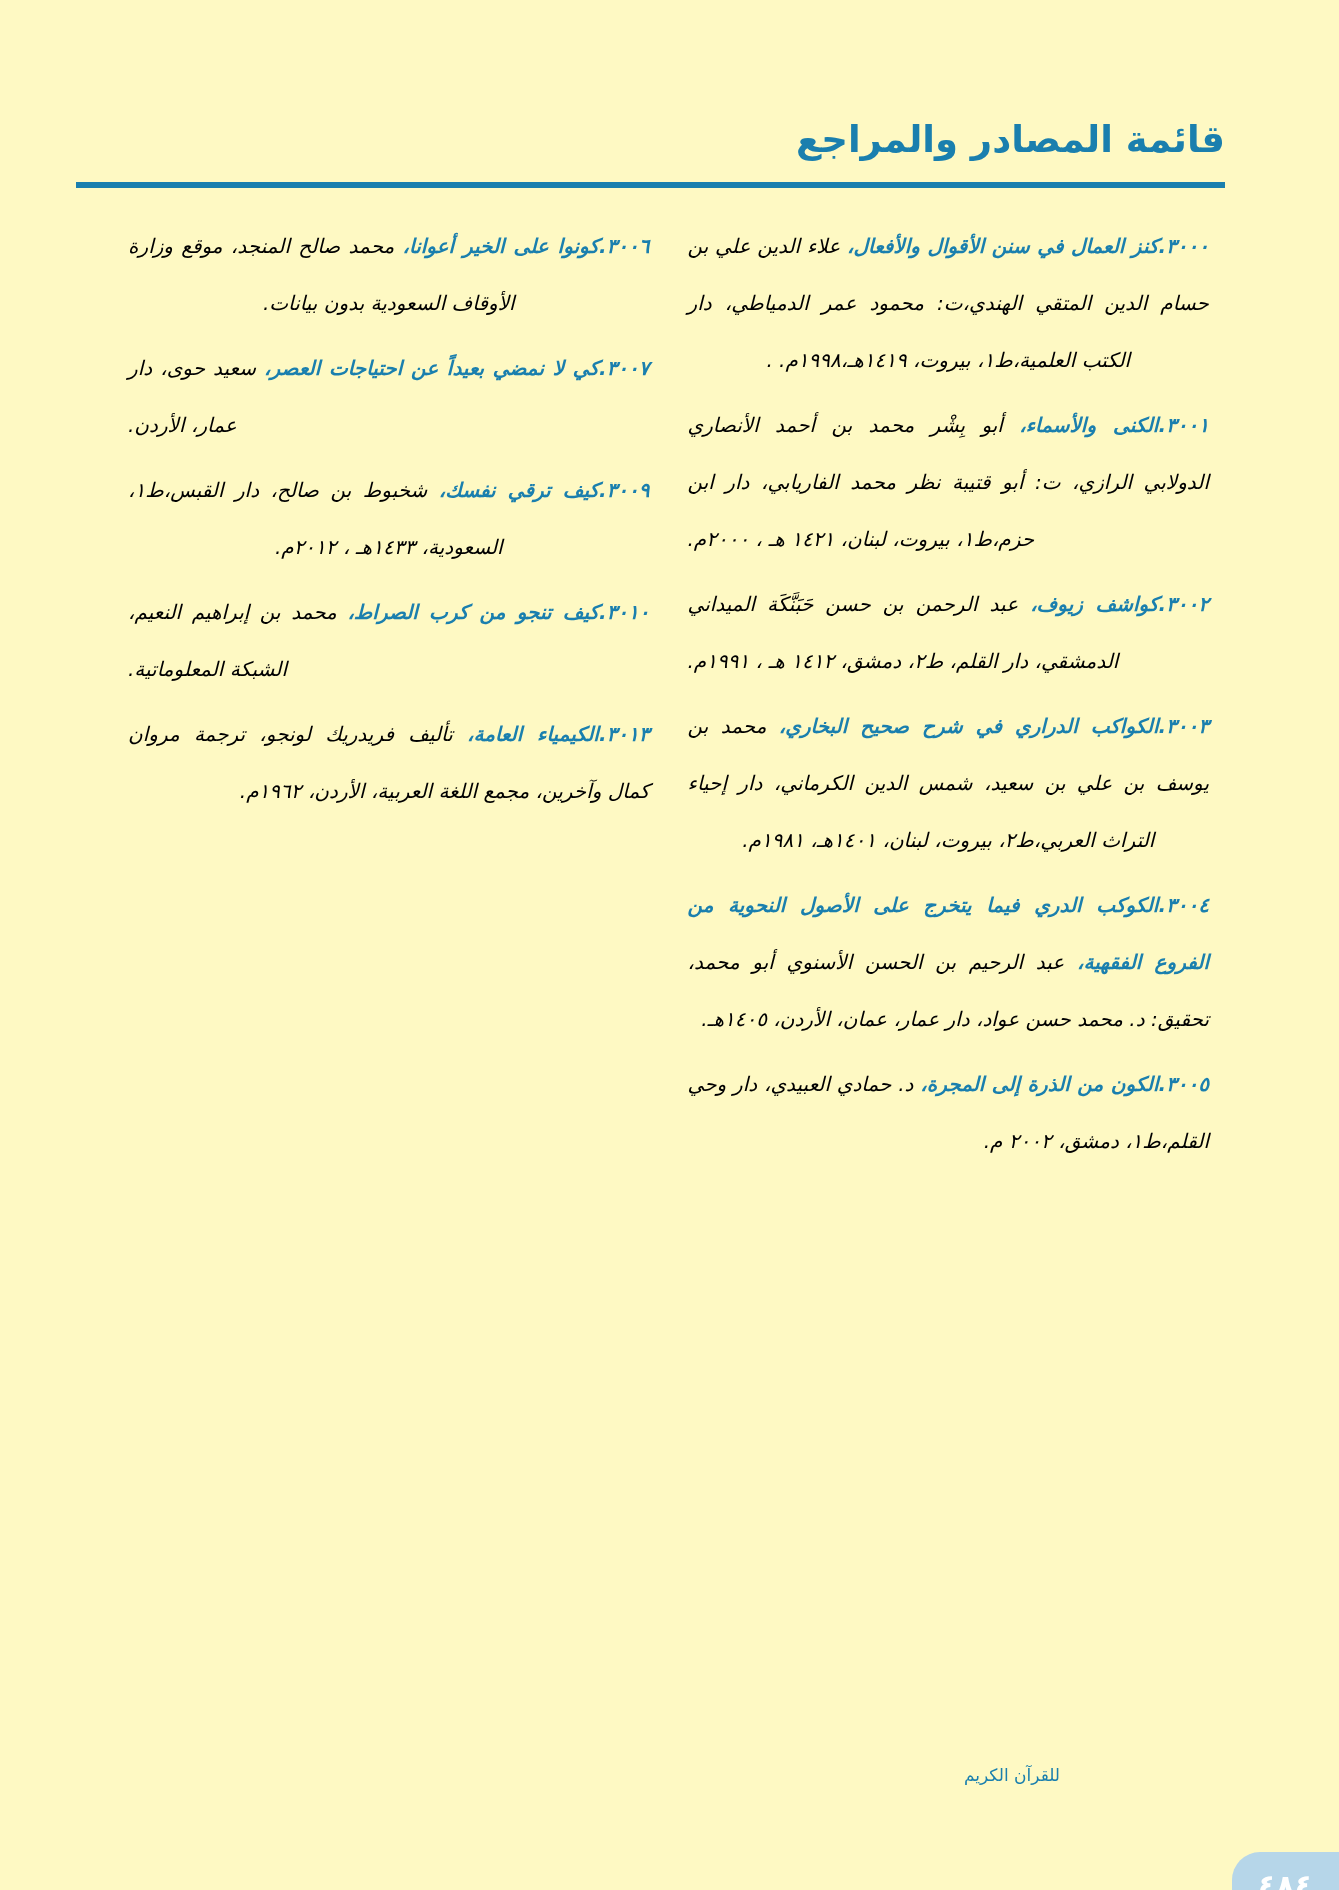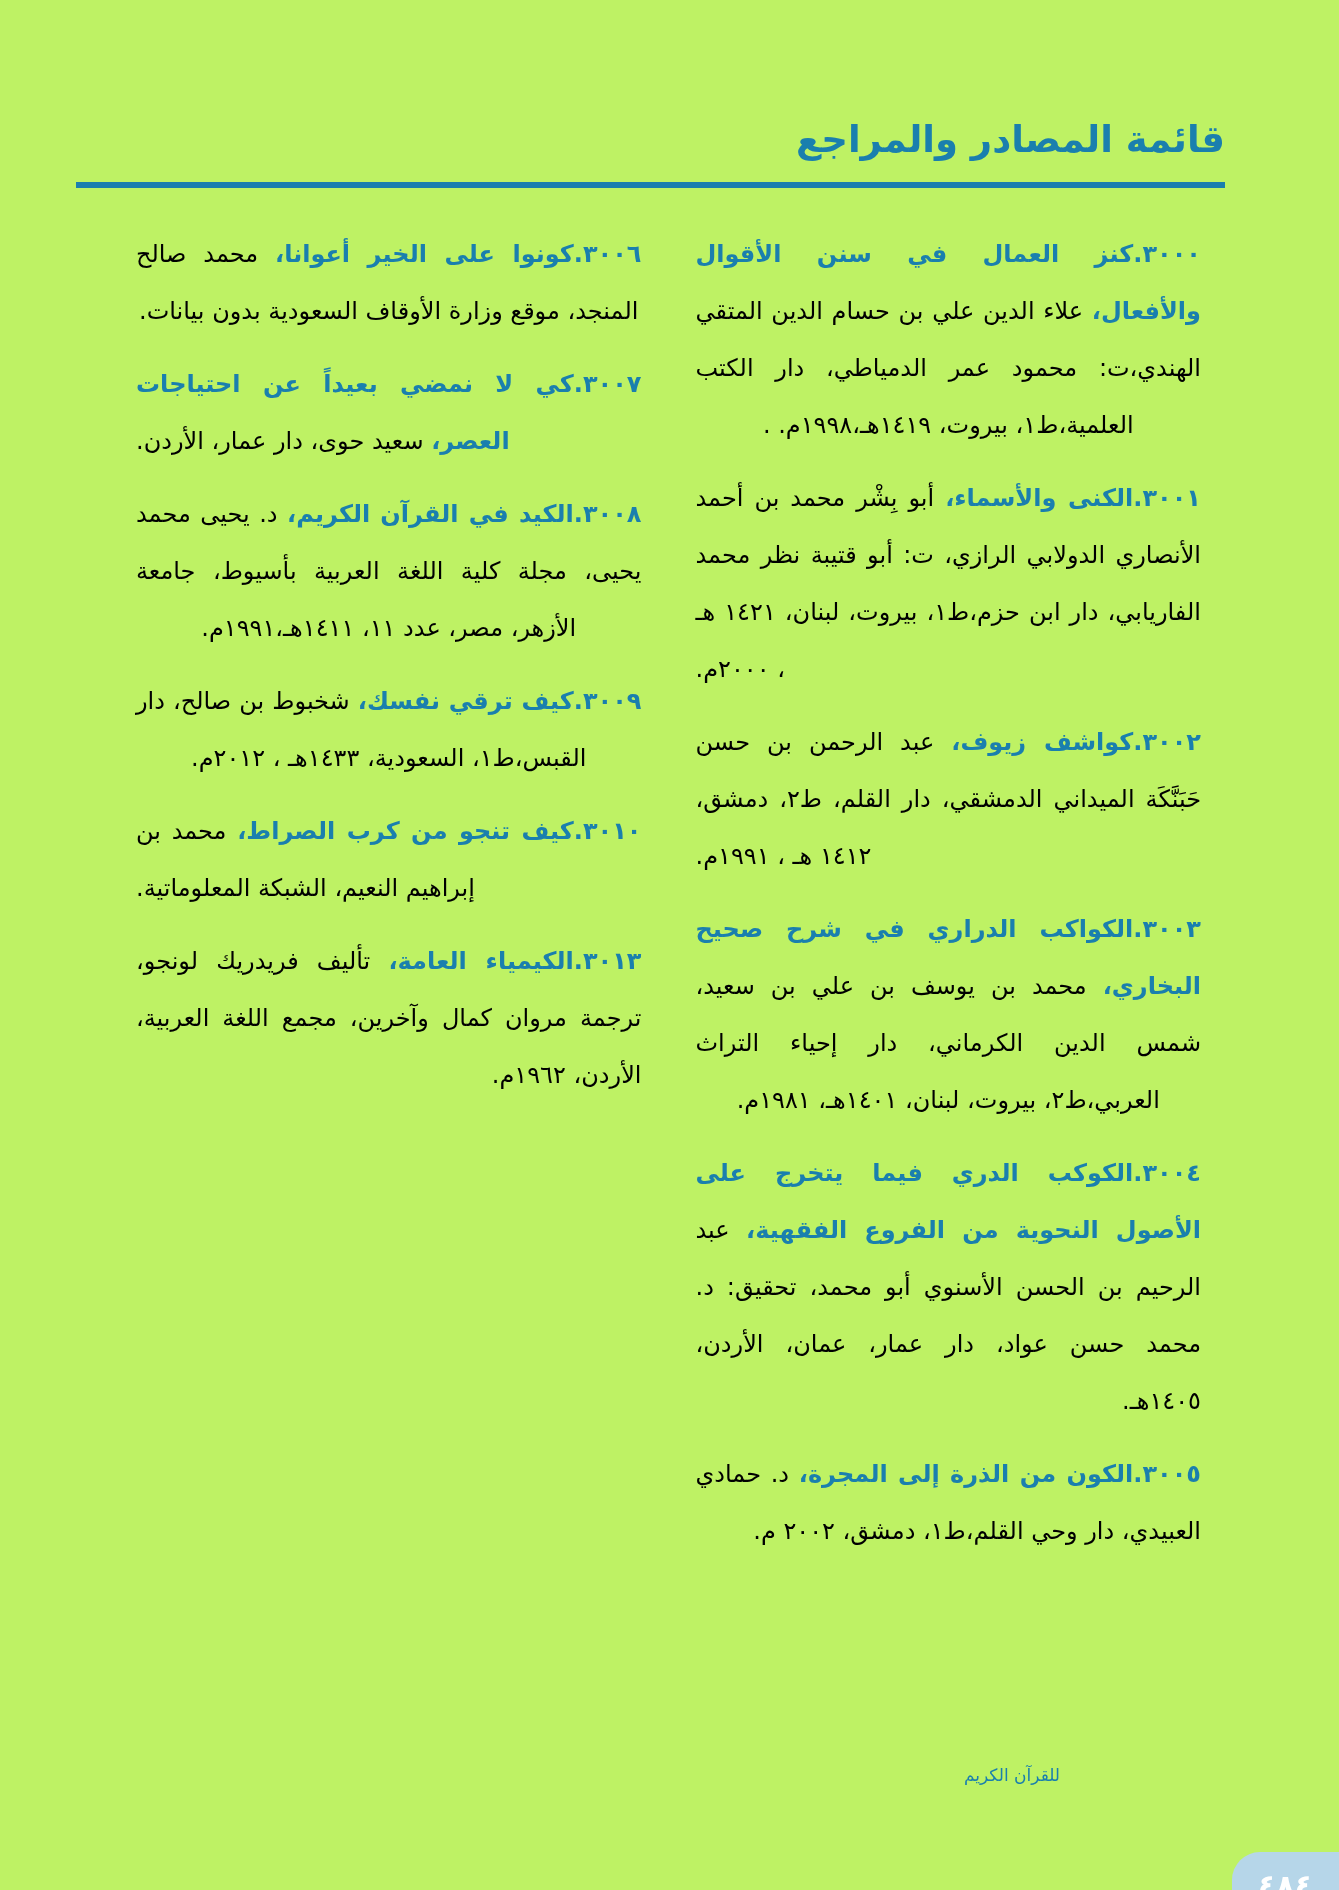--- a/index.html
+++ b/index.html
@@ -1,38 +1,39 @@
 <!DOCTYPE html>
 <html lang="ar"><head>
 <meta charset="utf-8">
 <style>
   html,body{margin:0;padding:0;background:#ffffff;}
   .page{
-    position:relative;width:1339px;height:1890px;background:#bef264;
+    position:relative;width:1339px;height:1890px;background:#fef9c3;
     overflow:hidden;direction:rtl;
     font-family:"DejaVu Sans",sans-serif;
   }
   .header-title{
     position:absolute;top:118px;right:114px;
     color:#1a7fae;font-size:37px;font-weight:bold;line-height:1.2;
     letter-spacing:-1px;
   }
   .header-rule{
     position:absolute;top:182px;right:114px;left:76px;height:6px;
     background:#1a7fae;
   }
   .columns{
     position:absolute;top:210px;right:122px;left:120px;
     display:flex;gap:22px;align-items:flex-start;
   }
   .col{flex:1 1 0;min-width:0;}
   .entry{
-    margin:16px;padding:0;
-    font-size:24px;line-height:57px;color:#000000;
+    margin:8px;padding:0;
+    font-size:20px;line-height:57px;color:#000000;
     text-align:justify;
+    font-style:italic;
   }
   .entry .tl{color:#1a7fae;font-weight:bold;}
   .last-left  {text-align-last:left;}
   .last-center{text-align-last:center;}
   .last-right {text-align-last:right;}
   .footer-logo{
     position:absolute;top:1762px;left:842px;width:340px;
     text-align:center;color:#1a7fae;line-height:1.1;
   }
   .footer-logo .l1{font-size:34px;font-weight:bold;letter-spacing:-2px;}
@@ -59,21 +60,20 @@
       <p class="entry last-left"><span class="tl">٣٠٠١.الكنى والأسماء،</span> <span>أبو بِشْر محمد بن أحمد الأنصاري الدولابي الرازي، ت: أبو قتيبة نظر محمد الفاريابي، دار ابن حزم،ط١، بيروت، لبنان، ١٤٢١ هـ ، ٢٠٠٠م.</span></p>
       <p class="entry last-left"><span class="tl">٣٠٠٢.كواشف زيوف،</span> <span>عبد الرحمن بن حسن حَبَنَّكَة الميداني الدمشقي، دار القلم، ط٢، دمشق، ١٤١٢ هـ ، ١٩٩١م.</span></p>
       <p class="entry last-center"><span class="tl">٣٠٠٣.الكواكب الدراري في شرح صحيح البخاري،</span> <span>محمد بن يوسف بن علي بن سعيد، شمس الدين الكرماني، دار إحياء التراث العربي،ط٢، بيروت، لبنان، ١٤٠١هـ، ١٩٨١م.</span></p>
       <p class="entry last-right"><span class="tl">٣٠٠٤.الكوكب الدري فيما يتخرج على الأصول النحوية من الفروع الفقهية،</span> <span>عبد الرحيم بن الحسن الأسنوي أبو محمد، تحقيق: د. محمد حسن عواد، دار عمار، عمان، الأردن، ١٤٠٥هـ.</span></p>
       <p class="entry last-right"><span class="tl">٣٠٠٥.الكون من الذرة إلى المجرة،</span> <span>د. حمادي العبيدي، دار وحي القلم،ط١، دمشق، ٢٠٠٢ م.</span></p>
     </div>
 
     <div class="col">
       <p class="entry last-center"><span class="tl">٣٠٠٦.كونوا على الخير أعوانا،</span> <span>محمد صالح المنجد، موقع وزارة الأوقاف السعودية بدون بيانات.</span></p>
       <p class="entry last-left"><span class="tl">٣٠٠٧.كي لا نمضي بعيداً عن احتياجات العصر،</span> <span>سعيد حوى، دار عمار، الأردن.</span></p>
-      <p class="entry last-center"><span class="tl">٣٠٠٨.الكيد في القرآن الكريم،</span> <span>د. يحيى محمد يحيى، مجلة كلية اللغة العربية بأسيوط، جامعة الأزهر، مصر، عدد ١١، ١٤١١هـ،١٩٩١م.</span></p>
       <p class="entry last-center"><span class="tl">٣٠٠٩.كيف ترقي نفسك،</span> <span>شخبوط بن صالح، دار القبس،ط١، السعودية، ١٤٣٣هـ ، ٢٠١٢م.</span></p>
       <p class="entry last-left"><span class="tl">٣٠١٠.كيف تنجو من كرب الصراط،</span> <span>محمد بن إبراهيم النعيم، الشبكة المعلوماتية.</span></p>
       <p class="entry last-right"><span class="tl">٣٠١٣.الكيمياء العامة،</span> <span>تأليف فريدريك لونجو، ترجمة مروان كمال وآخرين، مجمع اللغة العربية، الأردن، ١٩٦٢م.</span></p>
     </div>
 
   </div>
 
   <div class="footer-logo">
     <div class="l2">للقرآن الكريم</div>
   </div>

